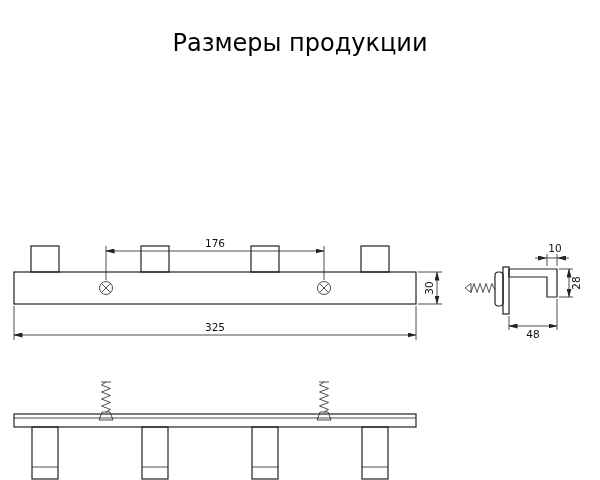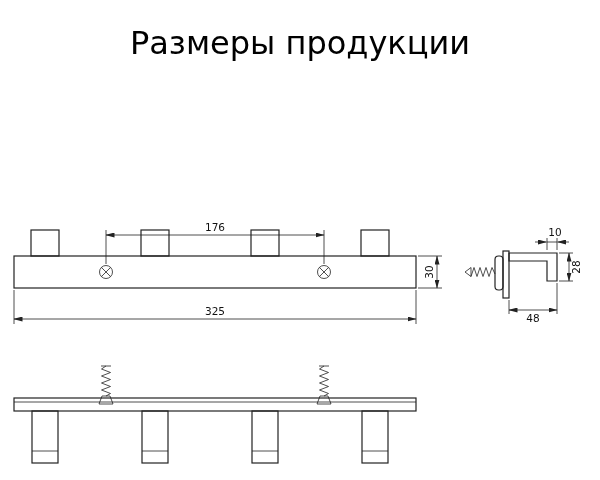--- a/index.html
+++ b/index.html
@@ -6,24 +6,24 @@
     margin: 0;
     padding: 0;
     background: #ffffff;
     width: 600px;
     height: 480px;
     overflow: hidden;
     font-family: "DejaVu Sans", sans-serif;
   }
   .page { width: 600px; height: 480px; position: relative; }
   h1.title {
-    margin: 0;
-    padding-top: 24px;
+    margin: 16px;
+    padding-top: 13px;
     text-align: center;
-    font-size: 32px;
+    font-size: 24px;
     font-weight: 500;
     color: #000;
     font-family: "DejaVu Sans", "Liberation Sans", sans-serif;
   }
   svg { display: block; }
   .ln   { stroke: #222; stroke-width: 1.2; fill: none; stroke-linecap: square; }
   .thin { stroke: #222; stroke-width: 0.8; fill: none; }
   .dimtext {
     font-family: "DejaVu Sans", sans-serif;
     font-size: 10.5px;

